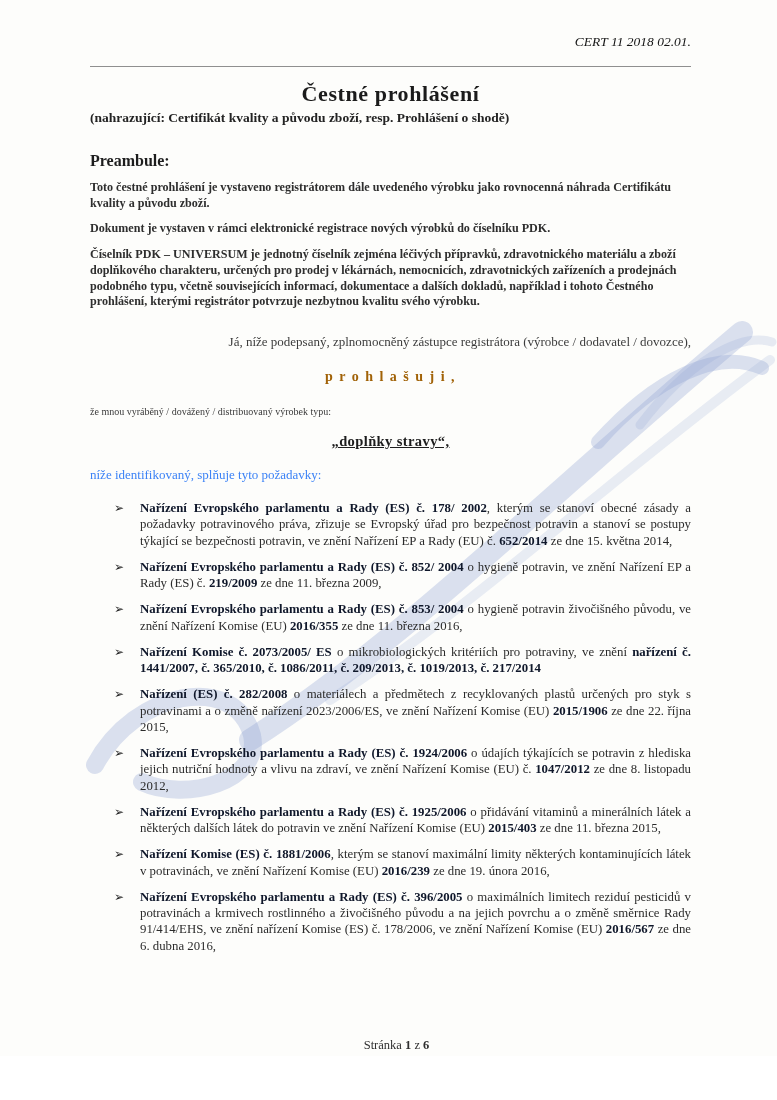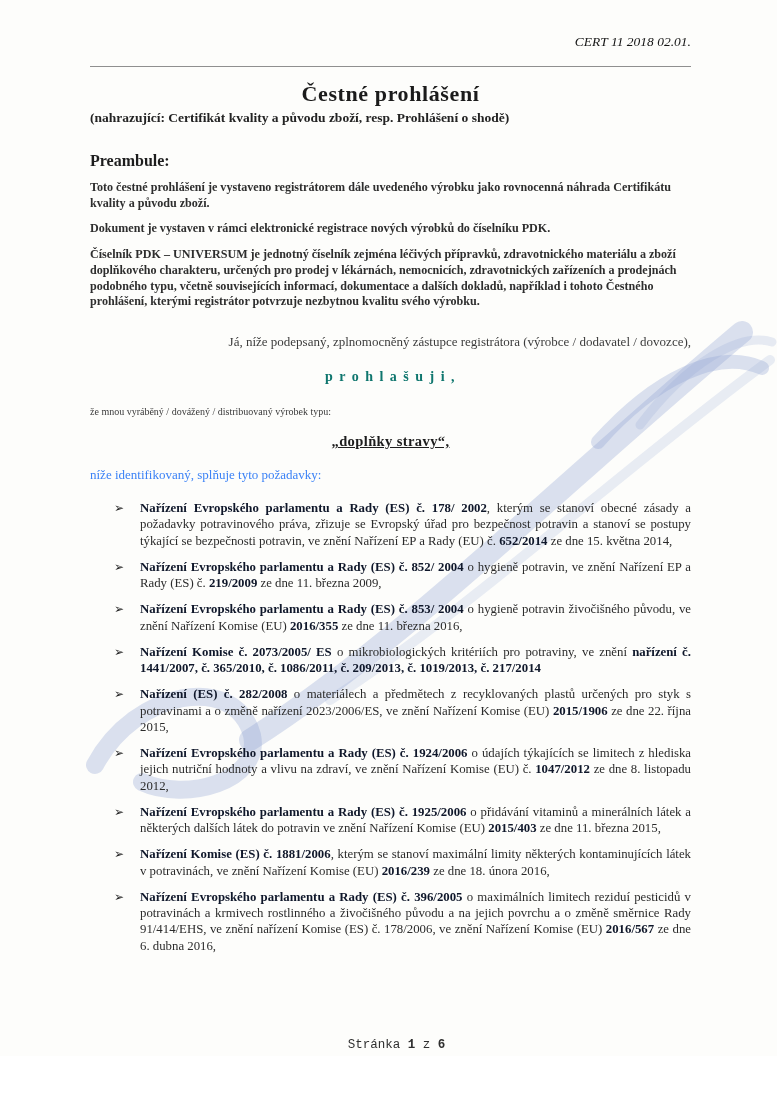--- a/index.html
+++ b/index.html
@@ -18,34 +18,34 @@
   .doc-code { text-align:right; font-style:italic; font-size:13.5px; color:#141414; }
   .header-rule { margin:16px 0 0 0; border:none; border-top:1.5px solid #8f8f8f; height:0; }
 
   .title { text-align:center; font-size:22px; font-weight:bold; margin:14px 0 0 0; letter-spacing:0.6px; color:#1b1b1b; }
   .subtitle { text-align:left; font-size:13.5px; font-weight:bold; margin-top:3px; color:#232323; }
 
   .preamble-heading { font-size:16px; font-weight:bold; margin-top:26px; color:#1d1d1d; }
   .preamble p { margin:10px 0 0 0; font-size:12.1px; font-weight:bold; line-height:1.3; color:#2e2e2e; }
 
   .intro { text-align:right; font-size:13px; margin-top:24px; color:#3c3c3c; }
-  .verb { text-align:center; font-size:14px; font-weight:bold; margin-top:19px; letter-spacing:1.5px; color:#0f766e; }
+  .verb { text-align:center; font-size:14px; font-weight:bold; margin-top:19px; letter-spacing:1.5px; color:#a16207; }
   .product-line { font-size:10px; margin-top:21px; color:#3a3a3a; }
   .product-type { text-align:center; font-size:14.5px; font-weight:bold; text-decoration:underline; margin-top:16px; letter-spacing:0.4px; color:#1d1d1d; }
   .req-intro { font-size:13px; margin-top:17px; color:#3b82f6; }
 
   .req-list { margin-top:17px; }
   .req-item { display:flex; margin-bottom:10px; }
   .req-marker { flex:0 0 26px; margin-left:24px; font-size:12px; color:#1f1f1f; padding-top:1px; }
   .req-body { flex:1; font-size:12.8px; line-height:1.27; text-align:justify; color:#2b2b2b; }
   .req-body b { color:#0f172a; }
 
   .footer {
     position:absolute; left:16px; right:0; top:1038px; z-index:1;
-    text-align:center; font-family:Liberation Mono, monospace;
+    text-align:center; font-family:Liberation Serif, serif;
     font-size:12.5px; color:#2f2f2f;
   }
   .footer b { font-weight:bold; }
   .scan-strip {
     position:absolute; left:88px; right:80px; top:1088px; height:12px;
     background:#0c0c0c; z-index:2; border-radius:1px;
   }
 </style>
 </head>
 <body>
@@ -100,29 +100,29 @@
         <div class="req-item">
           <span class="req-marker">➢</span>
           <div class="req-body"><b>Nařízení Komise č. 2073/2005/ ES</b><span> o mikrobiologických kritériích pro potraviny, ve znění </span><b>nařízení č. 1441/2007, č. 365/2010, č. 1086/2011, č. 209/2013, č. 1019/2013, č. 217/2014</b></div>
         </div>
         <div class="req-item">
           <span class="req-marker">➢</span>
           <div class="req-body"><b>Nařízení (ES) č. 282/2008</b><span> o materiálech a předmětech z recyklovaných plastů určených pro styk s potravinami a o změně nařízení 2023/2006/ES, ve znění Nařízení Komise (EU) </span><b>2015/1906</b><span> ze dne 22. října 2015,</span></div>
         </div>
         <div class="req-item">
           <span class="req-marker">➢</span>
-          <div class="req-body"><b>Nařízení Evropského parlamentu a Rady (ES) č. 1924/2006</b><span> o údajích týkajících se limitech z hlediska jejich nutriční hodnoty a vlivu na zdraví, ve znění Nařízení Komise (EU) č. </span><b>1047/2012</b><span> ze dne 8. listopadu 2012,</span></div>
+          <div class="req-body"><b>Nařízení Evropského parlamentu a Rady (ES) č. 1924/2006</b><span> o údajích týkajících se potravin z hlediska jejich nutriční hodnoty a vlivu na zdraví, ve znění Nařízení Komise (EU) č. </span><b>1047/2012</b><span> ze dne 8. listopadu 2012,</span></div>
         </div>
         <div class="req-item">
           <span class="req-marker">➢</span>
           <div class="req-body"><b>Nařízení Evropského parlamentu a Rady (ES) č. 1925/2006</b><span> o přidávání vitaminů a minerálních látek a některých dalších látek do potravin ve znění Nařízení Komise (EU) </span><b>2015/403</b><span> ze dne 11. března 2015,</span></div>
         </div>
         <div class="req-item">
           <span class="req-marker">➢</span>
-          <div class="req-body"><b>Nařízení Komise (ES) č. 1881/2006</b><span>, kterým se stanoví maximální limity některých kontaminujících látek v potravinách, ve znění Nařízení Komise (EU) </span><b>2016/239</b><span> ze dne 18. února 2016,</span></div>
+          <div class="req-body"><b>Nařízení Komise (ES) č. 1881/2006</b><span>, kterým se stanoví maximální limity některých kontaminujících látek v potravinách, ve znění Nařízení Komise (EU) </span><b>2016/239</b><span> ze dne 19. února 2016,</span></div>
         </div>
         <div class="req-item">
           <span class="req-marker">➢</span>
           <div class="req-body"><b>Nařízení Evropského parlamentu a Rady (ES) č. 396/2005</b><span> o maximálních limitech reziduí pesticidů v potravinách a krmivech rostlinného a živočišného původu a na jejich povrchu a o změně směrnice Rady 91/414/EHS, ve znění nařízení Komise (ES) č. 178/2006, ve znění Nařízení Komise (EU) </span><b>2016/567</b><span> ze dne 6. dubna 2016,</span></div>
         </div>
       </div>
 
   </div>
 
   <div class="footer">

